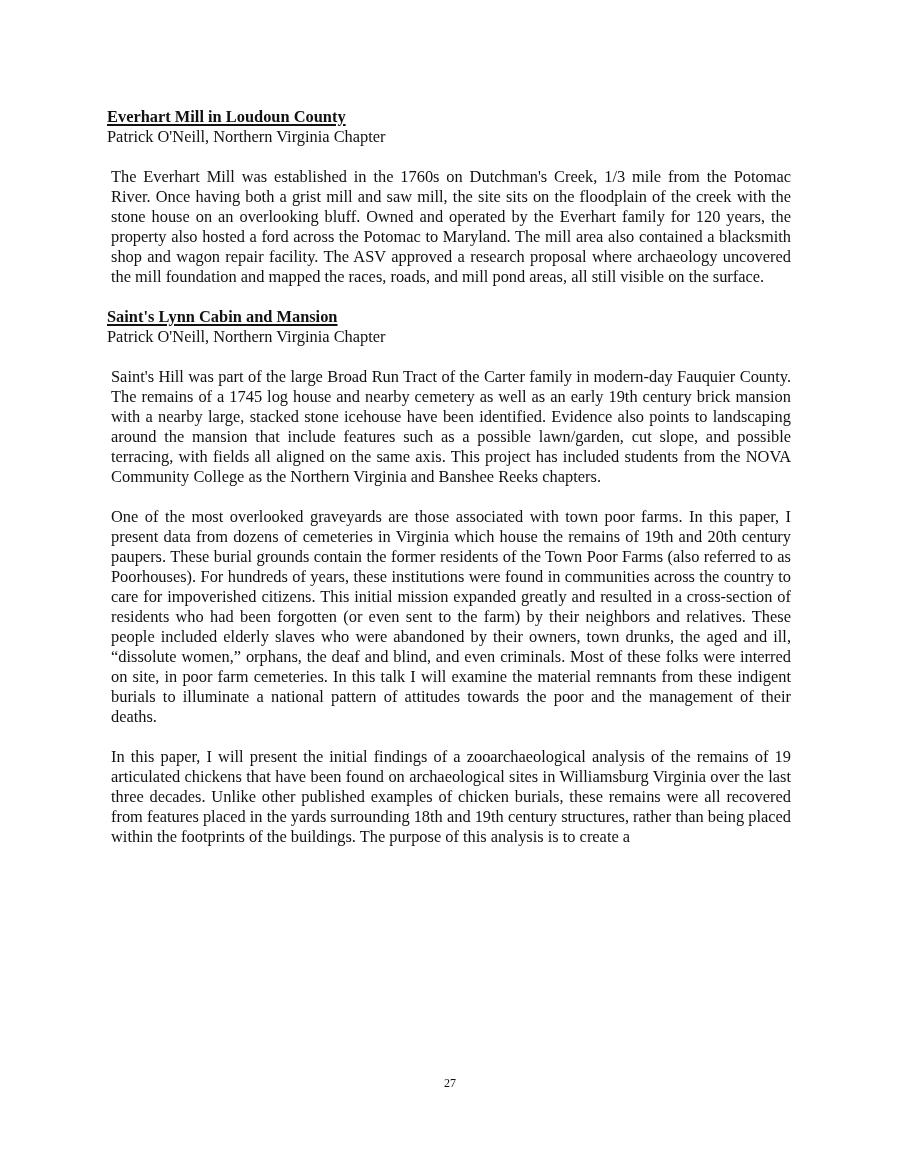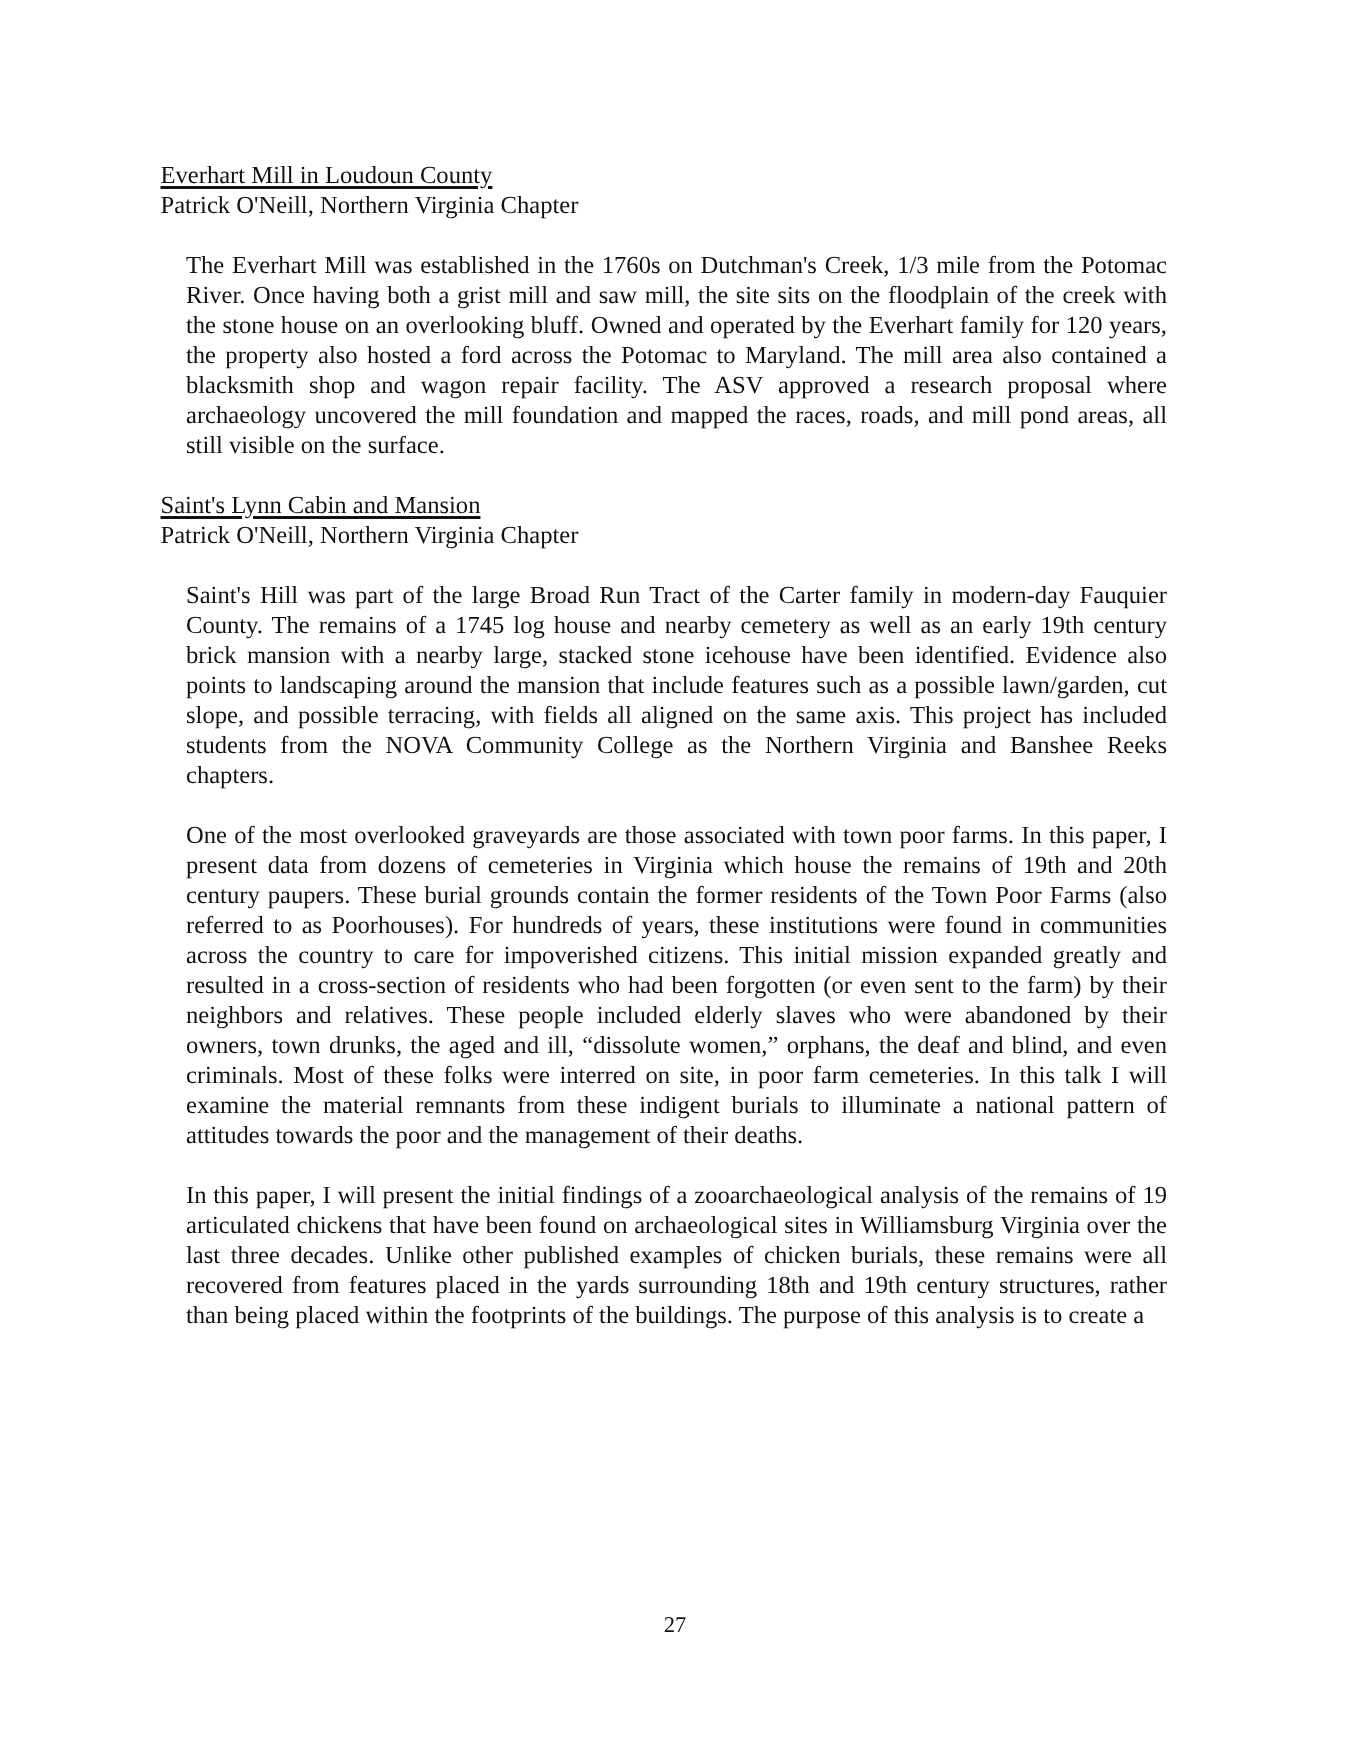--- a/index.html
+++ b/index.html
@@ -2,26 +2,26 @@
 <html><head>
 <meta charset="utf-8">
 <style>
   html, body { margin: 0; padding: 0; background: #ffffff; }
   body { width: 900px; height: 1165px; position: relative; overflow: hidden; }
   .page {
     position: absolute; left: 107px; top: 107px; width: 688px;
     font-family: "Liberation Serif", serif; font-size: 16.4px; line-height: 20px; color: #111;
   }
   .entry { margin-bottom: 20px; }
-  .title { font-weight: normal; text-decoration: underline; text-decoration-thickness: 1.5px; text-underline-offset: 2px; margin: 0; }
+  .title { font-weight: bold; text-decoration: underline; text-decoration-thickness: 1.5px; text-underline-offset: 2px; margin: 0; }
   .author { margin: 0 0 20px 0; }
-  .abstract { margin: 17px; text-align: justify; }
+  .abstract { margin: 4px; text-align: justify; }
   .page-number {
     position: absolute; top: 1076px; left: 0; width: 900px; text-align: center;
-    font-family: "Liberation Serif", serif; font-size: 15px; color: #111;
+    font-family: "Liberation Serif", serif; font-size: 12px; color: #111;
   }
 </style>
 </head>
 <body>
 
 <div class="page">
   <div class="entry">
     <p class="title">Everhart Mill in Loudoun County</p>
     <p class="author">Patrick O'Neill, Northern Virginia Chapter</p>
     <p class="abstract">The Everhart Mill was established in the 1760s on Dutchman's Creek, 1/3 mile from the Potomac River.  Once having both a grist mill and saw mill, the site sits on the floodplain of the creek with the stone house on an overlooking bluff.  Owned and operated by the Everhart family for 120 years, the property also hosted a ford across the Potomac to Maryland. The mill area also contained a blacksmith shop and wagon repair facility. The ASV approved a research proposal where archaeology uncovered the mill foundation and mapped the races, roads, and mill pond areas, all still visible on the surface.</p>

